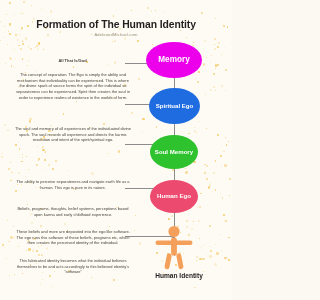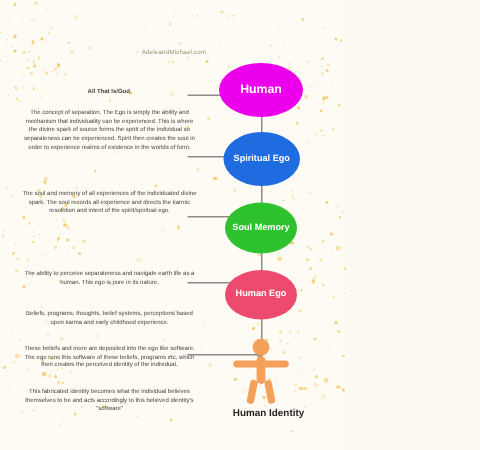--- a/index.html
+++ b/index.html
@@ -469,20 +469,21 @@
       <span class="spk" style="left:50.2px;top:124.5px;width:1.5px;height:1.5px;background:#f2c14a;opacity:0.33"></span>
       <span class="spk" style="left:109.4px;top:225.6px;width:0.5px;height:0.5px;background:#f2c14a;opacity:0.71"></span>
       <span class="spk" style="left:91.0px;top:172.1px;width:2.5px;height:2.5px;background:#f2c14a;opacity:0.21"></span>
       <span class="spk" style="left:155.1px;top:205.3px;width:1.5px;height:1.5px;background:#f2c14a;opacity:0.50"></span>
       <span class="spk" style="left:62.6px;top:112.9px;width:1.7px;height:1.7px;background:#f2c14a;opacity:0.73"></span>
       <span class="spk" style="left:161.5px;top:88.7px;width:0.5px;height:0.5px;background:#f2c14a;opacity:0.48"></span>
     </div>
 
   <div class="layer">
 
+    <div id="title">Formation of The Human Identity</div>
     <div id="subtitle">AdeleandMichael.com</div>
 
     <div class="spine"></div>
 
     <div class="leader" id="ld-1">
         <span class="dot"></span>
       </div>
     <div class="leader" id="ld-2">
         <span class="dot"></span>
       </div>
@@ -490,21 +491,21 @@
         <span class="dot"></span>
       </div>
     <div class="leader" id="ld-4">
         <span class="dot"></span>
       </div>
     <div class="leader" id="ld-5">
         <span class="dot"></span>
       </div>
 
     <div class="node" id="node-source">
-      <span>Human</span>
+      <span>Memory</span>
     </div>
     <div class="node" id="node-spiritual">
       <span>Spiritual Ego</span>
     </div>
     <div class="node" id="node-soul">
       <span>Soul Memory</span>
     </div>
     <div class="node" id="node-human-ego">
       <span>Human Ego</span>
     </div>

